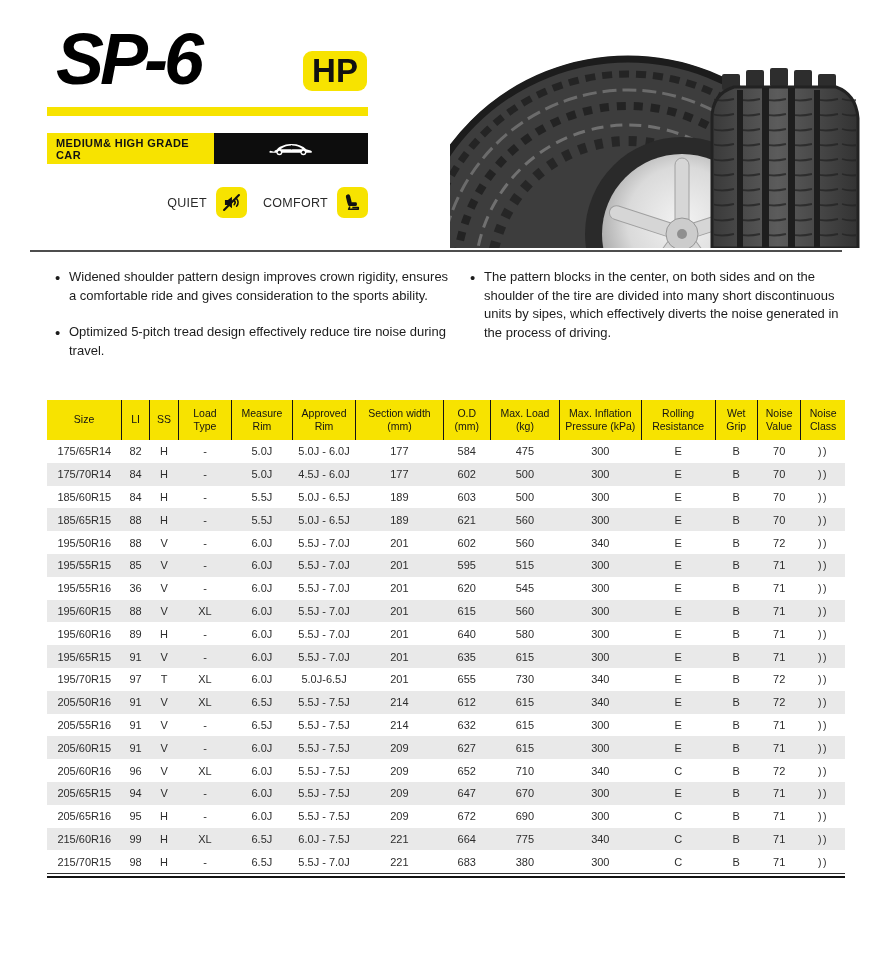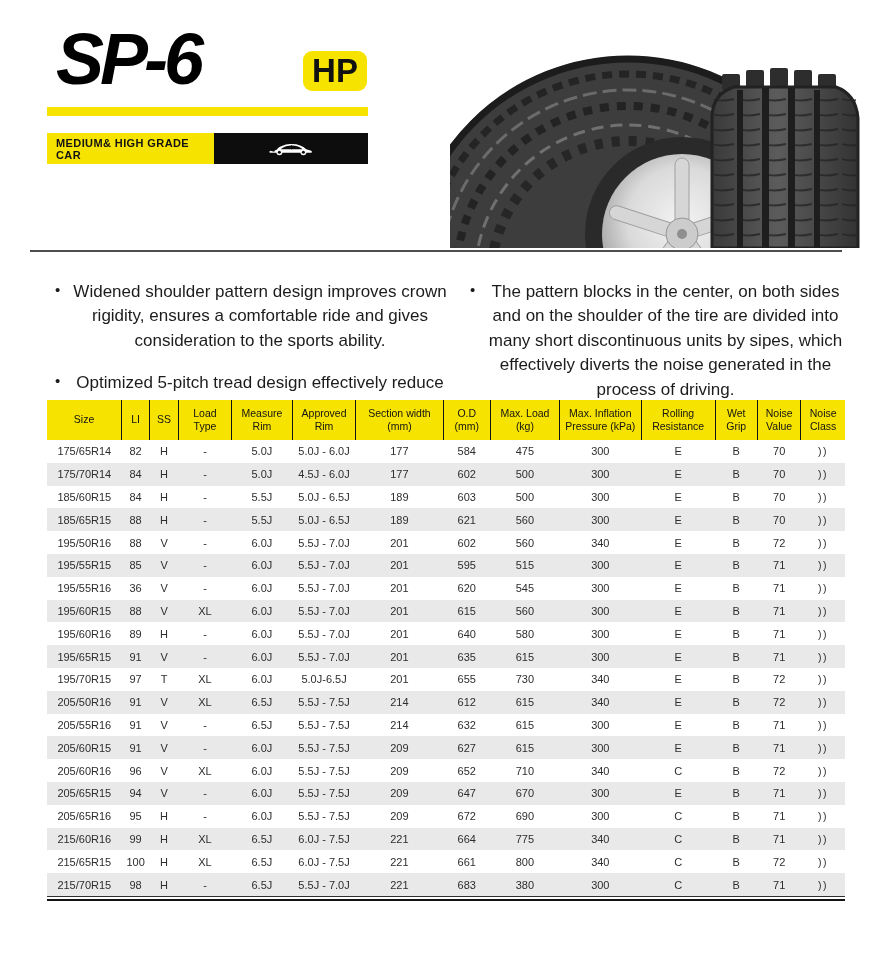--- a/index.html
+++ b/index.html
@@ -44,22 +44,22 @@
   
   .tire-photo { position:absolute; left:450px; top:16px; width:410px; height:232px; }
 
   .divider { position:absolute; left:30px; top:250px; width:812px; height:2px; background:#4e4e4e; }
 
   
   .bullets { position:absolute; left:55px; top:268px; width:792px; display:flex; }
   .bullet-col { width:396px; margin:0; padding:0; list-style:none; }
   .bullet-col + .bullet-col { margin-left:19px; width:377px; }
   .bullet {
-    position:relative; padding-left:14px; font-size:17px; line-height:1.44;
-    color:#1c1c1c; margin:12px 0 18px 0;text-align:center;
+    position:relative; padding-left:14px; font-size:13px; line-height:1.44;
+    color:#1c1c1c; margin:0 0 18px 0;
   }
   .bullet::before { content:"\2022"; position:absolute; left:0; top:-1px; font-size:15px; }
 
   
   .spec-wrap { position:absolute; left:47px; top:400px; width:798px; }
   table.spec { width:100%; border-collapse:collapse; table-layout:fixed; }
   .spec thead th {
     background:#F7E300; height:40px; font-size:10.5px; font-weight:normal; color:#131313;
     text-align:center; vertical-align:middle; line-height:1.25; padding:0 2px;
     border-left:1.5px solid #141414;
@@ -90,20 +90,39 @@
         <path d="M17 12 C21 8.2 26.5 7.2 31 7.2 C36.5 7.2 41.5 9.2 44.5 12 Z" fill="#0d0d0d"></path>
         <rect x="30" y="7" width="1.4" height="5" fill="#0d0d0d"></rect>
         <circle cx="15.5" cy="15.8" r="3.7" fill="#ffffff"></circle>
           <circle cx="15.5" cy="15.8" r="1.9" fill="#0d0d0d"></circle>
         <circle cx="45.5" cy="15.8" r="3.7" fill="#ffffff"></circle>
           <circle cx="45.5" cy="15.8" r="1.9" fill="#0d0d0d"></circle>
       </svg>
     </div>
   </div>
 
+  <div class="features">
+    <span class="feature-label">QUIET</span>
+    <span class="feature-icon">
+      <svg viewBox="0 0 24 24" width="21" height="21">
+        <path d="M4.5 9.2 h3.4 l4.6 -3.8 v13.2 l-4.6 -3.8 h-3.4 z" fill="#111"></path>
+        <path d="M15 9.5 q2.4 2.5 0 5" stroke="#111" stroke-width="1.8" fill="none" stroke-linecap="round"></path>
+        <path d="M17.8 7.8 q3.6 4.2 0 8.4" stroke="#111" stroke-width="1.8" fill="none" stroke-linecap="round"></path>
+        <line x1="3.5" y1="20.5" x2="20.5" y2="3.5" stroke="#111" stroke-width="2.4" stroke-linecap="round"></line>
+      </svg>
+    </span>
+    <span class="feature-label">COMFORT</span>
+    <span class="feature-icon">
+      <svg viewBox="0 0 24 24" width="21" height="21">
+        <rect x="5.2" y="2.6" width="5" height="11.5" rx="2.4" transform="rotate(-14 7.7 8.4)" fill="#111"></rect>
+        <path d="M8.4 11.8 h7 q1.6 0 1.6 1.5 v1.2 q0 1.5 -1.6 1.5 h-6.8 q-1.5 0 -1.8 -1.5 l-0.2 -1.2 q-0.2 -1.5 1.8 -1.5 z" fill="#111"></path>
+        <path d="M9 16.6 l-1.4 3.2 h11 v-2.1 h-6.8" fill="none" stroke="#111" stroke-width="1.8" stroke-linejoin="round"></path>
+      </svg>
+    </span>
+  </div>
 
   <div class="tire-photo">
     <svg viewBox="0 0 410 232" width="410" height="232">
       <defs>
         <radialGradient id="rimG" cx="50%" cy="42%" r="62%">
           <stop offset="0%" stop-color="#f3f3f3"></stop>
             <stop offset="55%" stop-color="#dadada"></stop>
           <stop offset="85%" stop-color="#ababab"></stop>
             <stop offset="100%" stop-color="#8f8f8f"></stop>
         </radialGradient>
@@ -496,36 +515,20 @@
             <td>221</td>
             <td>664</td>
             <td>775</td>
             <td>340</td>
             <td>C</td>
             <td>B</td>
             <td>71</td>
             <td class="noise">))</td>
           </tr>
           <tr>
-            <td>215/65R15</td>
-            <td>100</td>
-            <td>H</td>
-            <td>XL</td>
-            <td>6.5J</td>
-            <td>6.0J - 7.5J</td>
-            <td>221</td>
-            <td>661</td>
-            <td>800</td>
-            <td>340</td>
-            <td>C</td>
-            <td>B</td>
-            <td>72</td>
-            <td class="noise">))</td>
-          </tr>
-          <tr>
             <td>215/70R15</td>
             <td>98</td>
             <td>H</td>
             <td>-</td>
             <td>6.5J</td>
             <td>5.5J - 7.0J</td>
             <td>221</td>
             <td>683</td>
             <td>380</td>
             <td>300</td>

